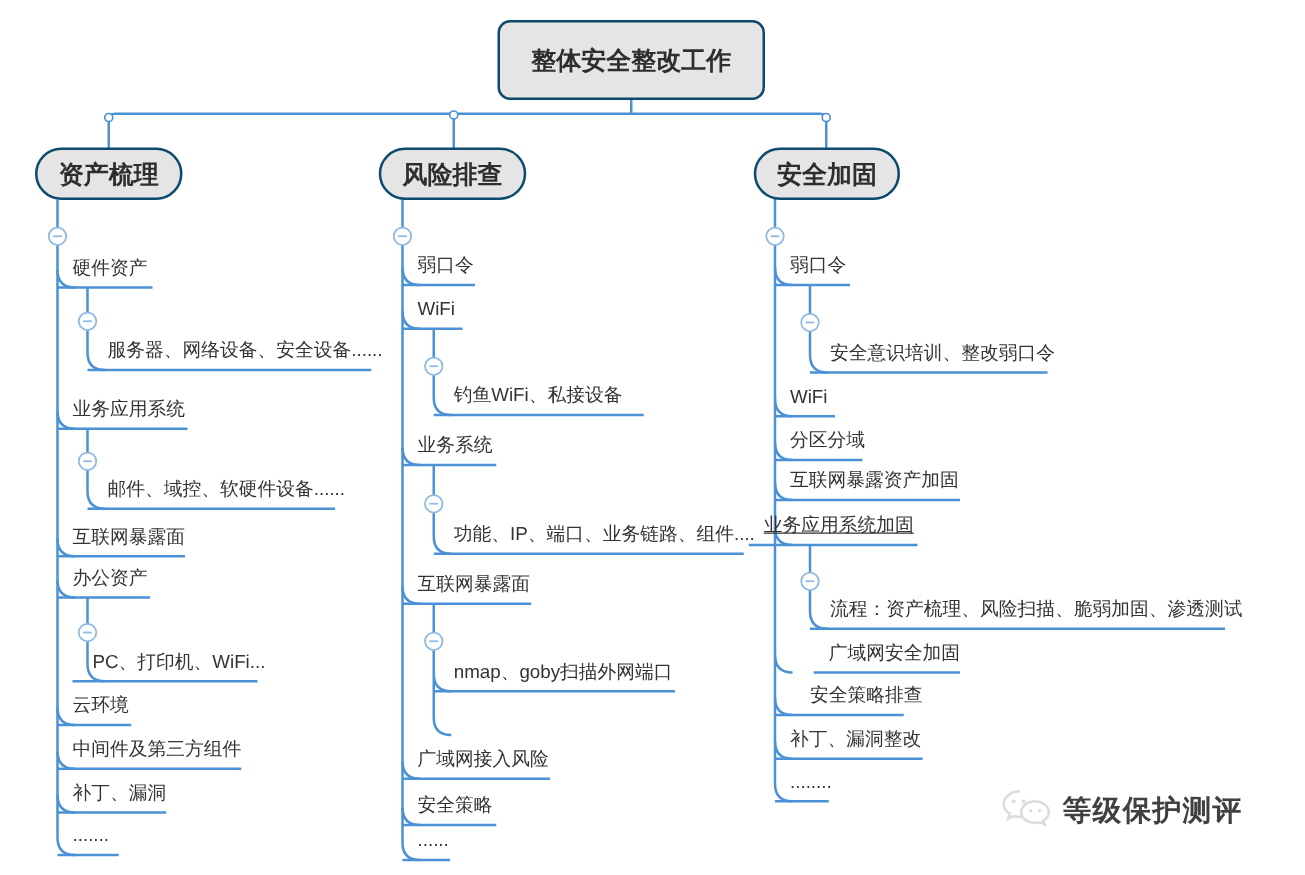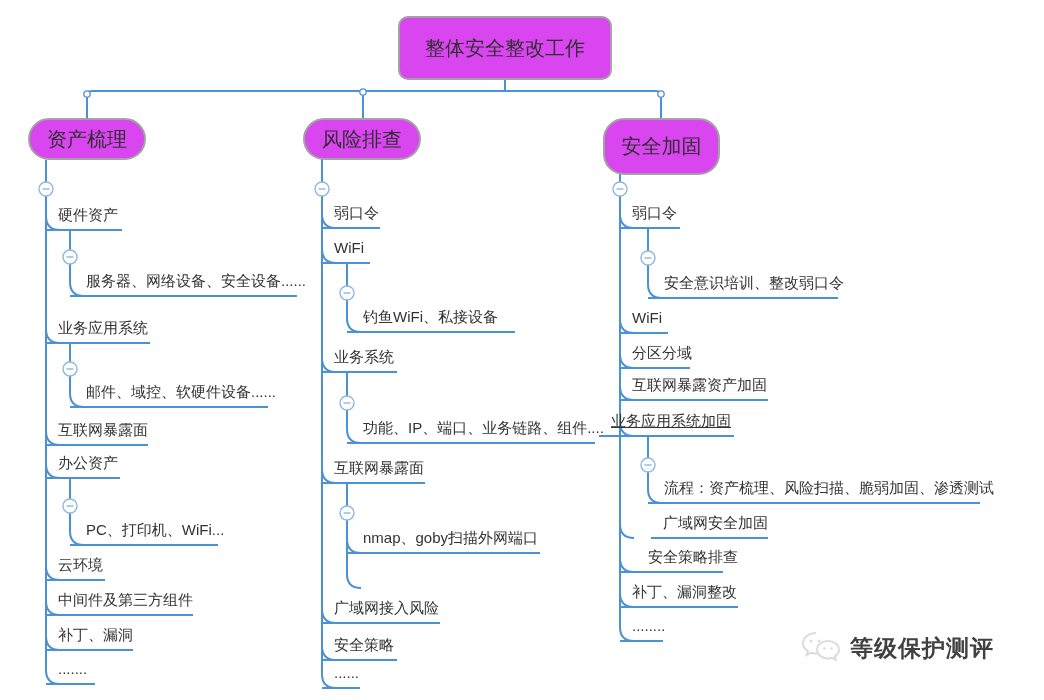--- a/index.html
+++ b/index.html
@@ -4,21 +4,21 @@
 <style>
   html,body{margin:0;padding:0;background:#fff;}
   .canvas{
     position:relative;width:1044px;height:700px;background:#ffffff;overflow:hidden;
     font-family:"Liberation Sans","DejaVu Sans",sans-serif;color:#333333;
   }
   svg.wires{position:absolute;left:0;top:0;pointer-events:none;}
   svg.wires .toggle{pointer-events:auto;cursor:pointer;}
   .node{
     position:absolute;box-sizing:border-box;display:flex;align-items:center;justify-content:center;
-    background:#d946ef;border:2px solid #a3a3a3;color:#2e2e2e;font-weight:400;white-space:nowrap;
+    background:#e5e5e5;border:2px solid #0c4a6e;color:#2e2e2e;font-weight:700;white-space:nowrap;
   }
   .node.root{border-radius:10px;font-size:20px;}
   .node.branch{border-radius:21px;font-size:20px;}
   .item{
     position:absolute;box-sizing:border-box;white-space:nowrap;overflow:visible;
     border-bottom:2px solid #4a91d6;font-size:15px;line-height:21px;color:#333;
     padding:0 4px 4px 12px;cursor:default;
   }
   .item.sub{padding-left:16px;}
   .watermark{
@@ -101,29 +101,29 @@
           <circle cx="648" cy="465" r="7"></circle>
           <line x1="644.5" y1="465" x2="651.5" y2="465"></line>
         </g>
     </g>
   </svg>
 
   <div class="node root" style="left:398px;top:16px;width:214px;height:64px;">整体安全整改工作</div>
 
   <div class="node branch" style="left:28px;top:118px;width:118px;height:42px;">资产梳理</div>
   <div class="node branch" style="left:303px;top:118px;width:118px;height:42px;">风险排查</div>
-  <div class="node branch" style="left:603px;top:118px;width:117px;height:57px;">安全加固</div>
+  <div class="node branch" style="left:603px;top:118px;width:117px;height:42px;">安全加固</div>
 
   <div class="item" style="left:46px;top:204px;width:76px;">硬件资产</div>
   <div class="item sub" style="left:70px;top:270px;width:227px;">服务器、网络设备、安全设备......</div>
   <div class="item" style="left:46px;top:317px;width:104px;">业务应用系统</div>
   <div class="item sub" style="left:70px;top:381px;width:198px;">邮件、域控、软硬件设备......</div>
   <div class="item" style="left:46px;top:419px;width:102px;">互联网暴露面</div>
   <div class="item" style="left:46px;top:452px;width:74px;">办公资产</div>
-  <div class="item sub" style="left:70px;top:519px;width:148px;">PC、打印机、WiFi...</div>
+  <div class="item sub" style="left:58px;top:519px;width:148px;">PC、打印机、WiFi...</div>
   <div class="item" style="left:46px;top:554px;width:59px;">云环境</div>
   <div class="item" style="left:46px;top:589px;width:147px;">中间件及第三方组件</div>
   <div class="item" style="left:46px;top:624px;width:87px;">补丁、漏洞</div>
   <div class="item" style="left:46px;top:658px;width:49px;">.......</div>
 
   <div class="item" style="left:322px;top:202px;width:58px;">弱口令</div>
   <div class="item" style="left:322px;top:237px;width:48px;">WiFi</div>
   <div class="item sub" style="left:347px;top:306px;width:168px;">钓鱼WiFi、私接设备</div>
   <div class="item" style="left:322px;top:346px;width:75px;">业务系统</div>
   <div class="item sub" style="left:347px;top:417px;width:248px;">功能、IP、端口、业务链路、组件....</div>

